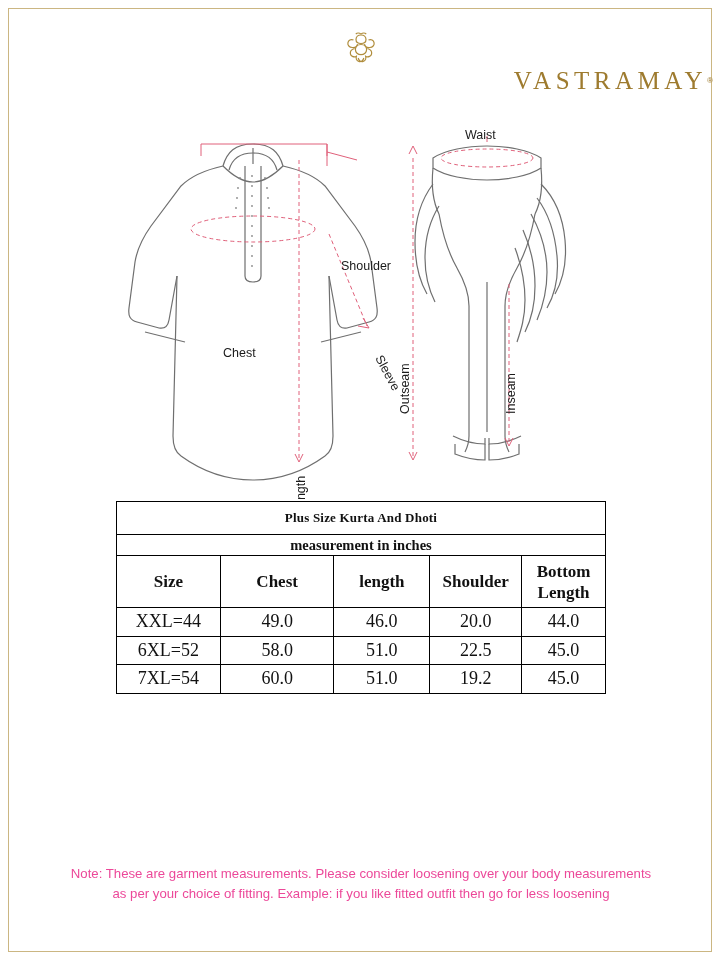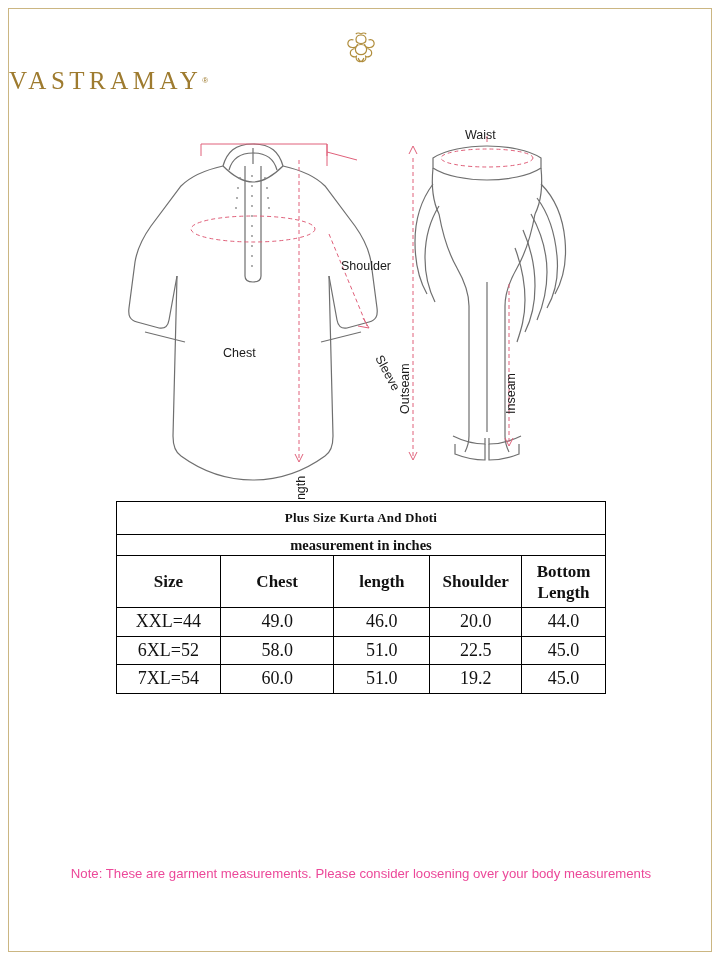--- a/index.html
+++ b/index.html
@@ -23,21 +23,21 @@
     position: absolute;
     left: 0; top: 0;
     width: 704px; height: 944px;
   }
 
   
   .brand {
     position: absolute;
     left: 0; top: 22px;
     width: 704px;
-    text-align: left;
+    text-align: right;
   }
   .brand-mark {
     display: block;
     margin: 0 auto 2px auto;
     width: 40px; height: 34px;
   }
   .brand-name {
     font-family: "Liberation Serif", serif;
     font-size: 25px;
     letter-spacing: 4.5px;
@@ -292,16 +292,17 @@
           <td class="data-cell">60.0</td>
           <td class="data-cell">51.0</td>
           <td class="data-cell">19.2</td>
           <td class="data-cell">45.0</td>
         </tr>
       </tbody>
     </table>
 
     <div class="note">
       <span>Note: These are garment measurements. Please consider loosening over your body measurements</span>
+      <span class="l2">as per your choice of fitting. Example: if you like fitted outfit then go for less loosening</span>
     </div>
 
   </div>
 </div>
 
 </body></html>

